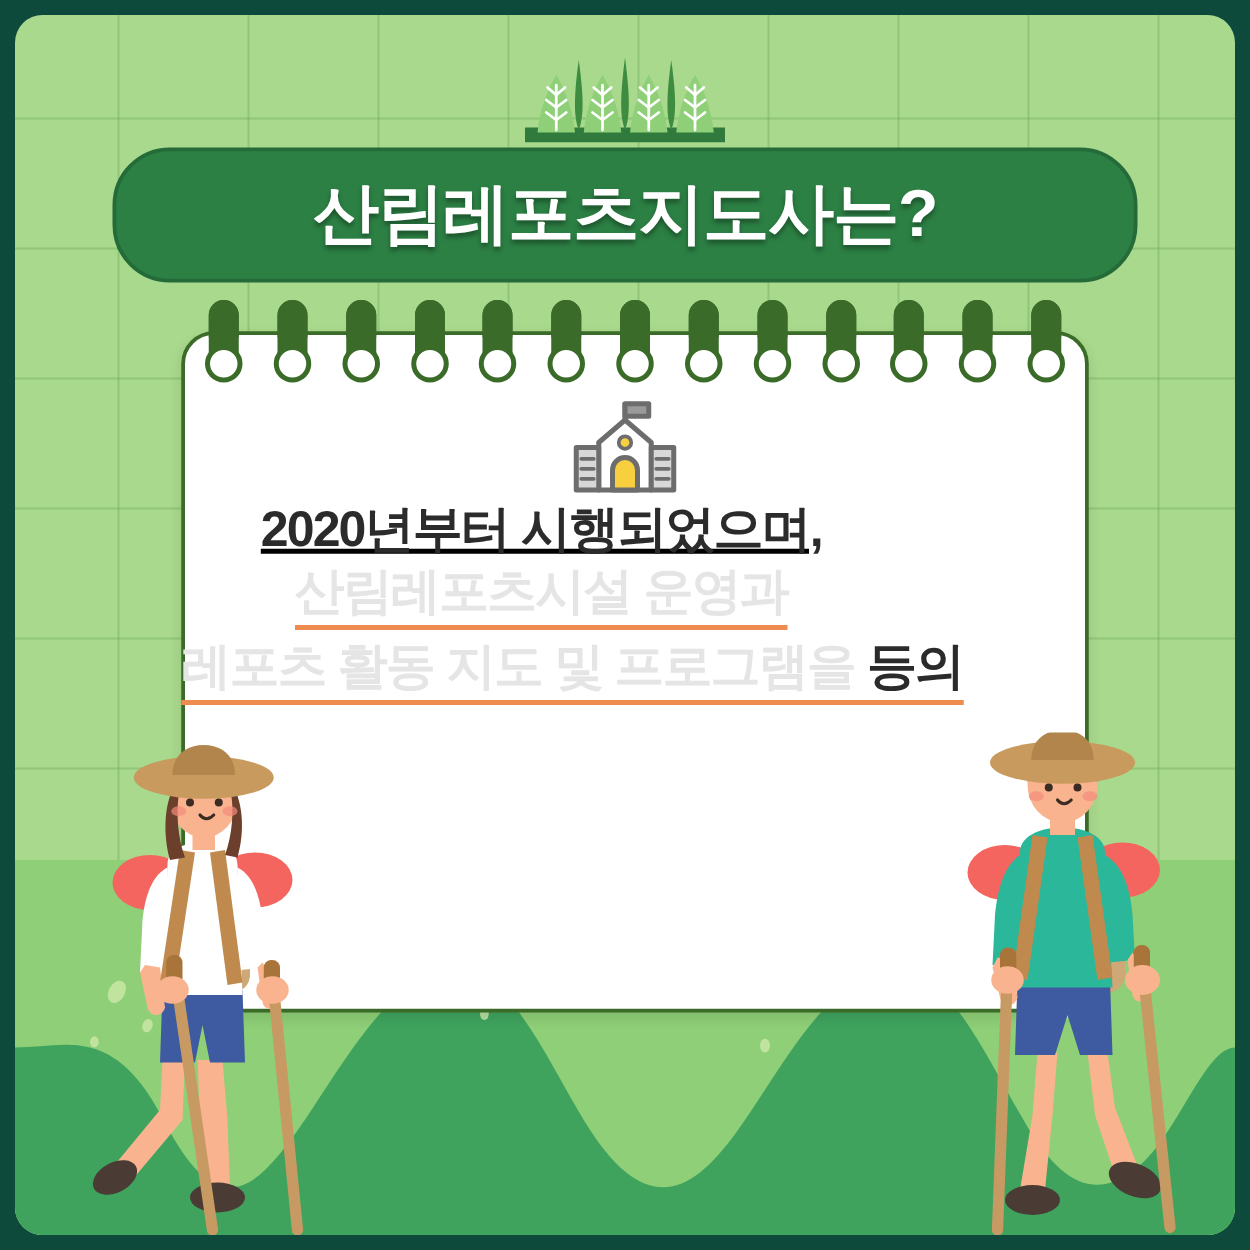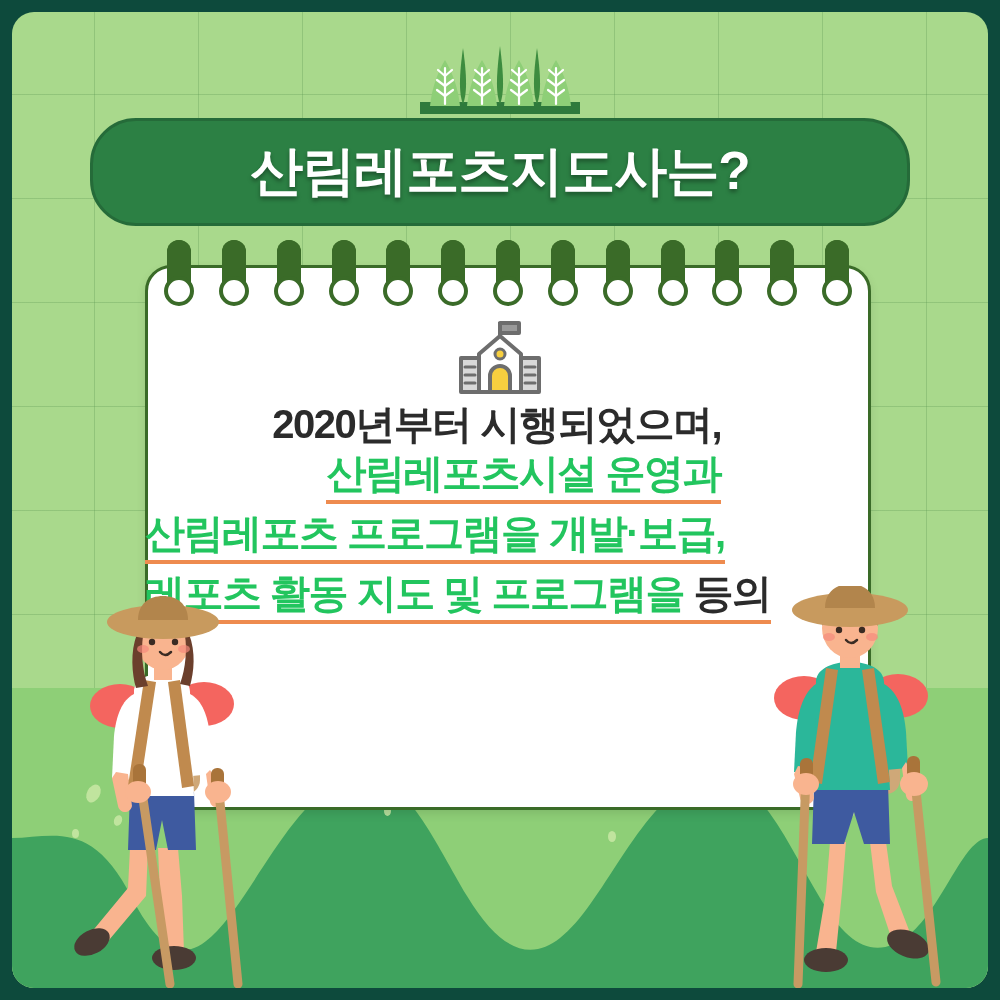--- a/index.html
+++ b/index.html
@@ -59,29 +59,30 @@
     box-sizing:border-box;
   }
   .ring-cap{position:absolute;width:24px;height:30px;background:#3a6b28;border-radius:12px 12px 0 0;}
 
   
   .school-icon{position:absolute;left:455px;top:318px;width:90px;height:78px;}
 
   
   .textblock{
     position:absolute;left:145px;top:404px;width:576px;
-    text-align:right;
+    text-align:center;
+    text-decoration:underline;
   }
   .line{
     font-size:40px;font-weight:bold;letter-spacing:-1.5px;
     line-height:1.0;margin:0 0 9px 0;white-space:nowrap;
   }
   .dark{color:#2b2b2b;}
   .ul{display:inline-block;padding-bottom:7px;border-bottom:4px solid #ee8b4f;}
-  .teal{color:#22c55e;}
+  .teal{color:#e5e5e5;}
 
   
   .hiker{position:absolute;}
   .hiker-left{left:42px;top:596px;width:230px;height:392px;}
   .hiker-right{left:748px;top:586px;width:228px;height:402px;}
 </style>
 </head>
 <body>
 
 <div class="stage">
@@ -220,21 +221,20 @@
         <line x1="70" y1="57" x2="80" y2="57"></line>
         <line x1="70" y1="65" x2="80" y2="65"></line>
     </g>
     <circle cx="45" cy="36" r="5" fill="#f7cf3f" stroke="#6d6d6d" stroke-width="3"></circle>
     <path d="M35,74 L35,58 A10,10 0 0 1 55,58 L55,74 Z" fill="#f7cf3f" stroke="#6d6d6d" stroke-width="4" stroke-linejoin="round"></path>
   </svg>
 
   <div class="textblock">
     <p class="line dark">2020년부터 시행되었으며,</p>
     <p class="line"><span class="ul teal">산림레포츠시설 운영과</span></p>
-    <p class="line"><span class="ul teal">산림레포츠 프로그램을 개발·보급,</span></p>
     <p class="line"><span class="ul"><span class="teal">레포츠 활동 지도 및 프로그램을 </span><span class="dark">등의</span></span></p>
   </div>
 
   <svg class="hiker hiker-left" viewBox="0 0 230 392">
 
     <ellipse cx="78" cy="110" rx="30" ry="22" fill="#f4655f"></ellipse>
     <ellipse cx="162" cy="108" rx="30" ry="22" fill="#f4655f"></ellipse>
     <rect x="82" y="120" width="76" height="78" rx="14" fill="#cfa878"></rect>
 
     <path d="M106,252 L104,300 L62,350 L48,338 L86,292 L88,252 Z" fill="#f9b48f"></path>

